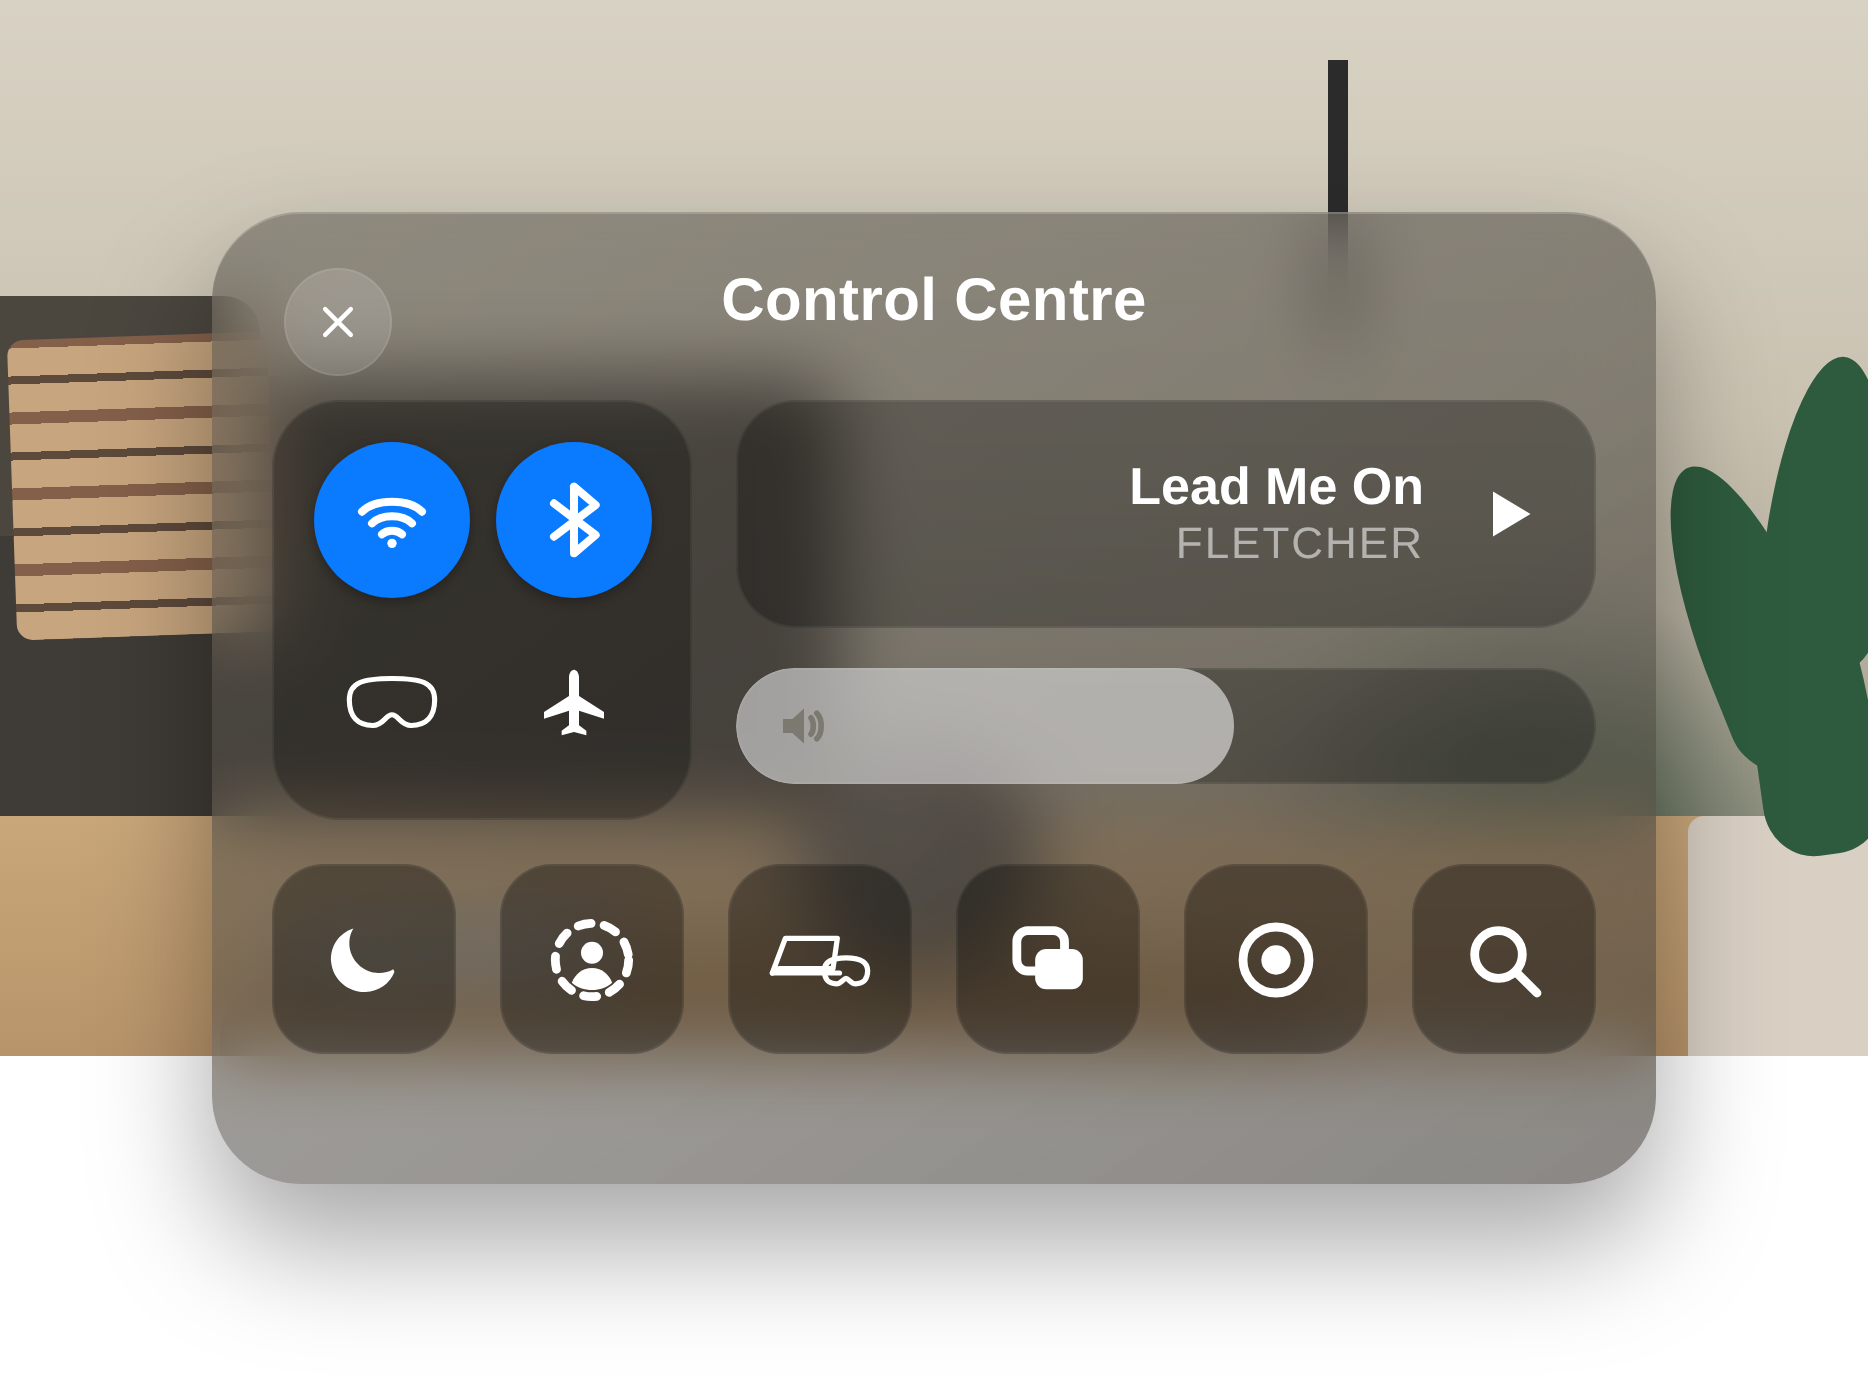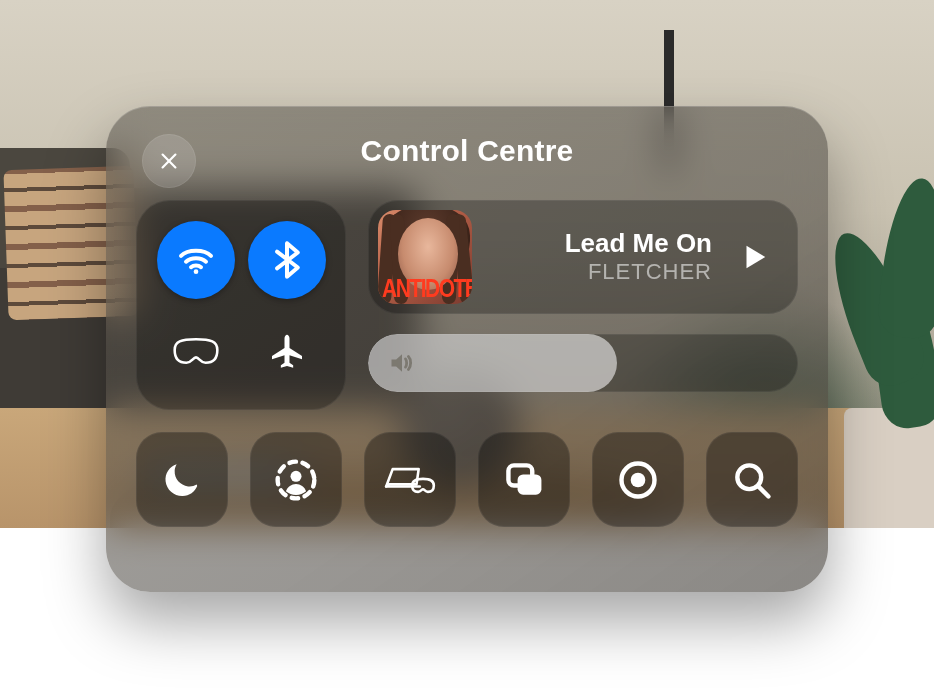--- a/index.html
+++ b/index.html
@@ -192,29 +192,20 @@
         <div class="toggle inactive">
           <svg viewBox="0 0 24 24">
             <path class="filled" d="M21 15 L13.5 10.2 L13.5 4.5 C13.5 3.4 12.8 2.3 12 2.3 C11.2 2.3 10.5 3.4 10.5 4.5 L10.5 10.2 L3 15 L3 17 L10.5 14.6 L10.5 19 L8.3 20.6 L8.3 22 L12 21 L15.7 22 L15.7 20.6 L13.5 19 L13.5 14.6 L21 17 Z"></path>
           </svg>
         </div>
       </div>
 
       <div class="right-col">
 
         <div class="now-playing">
-          <div class="album">
-            <div class="hair"></div>
-            <div class="hair-strand hs1"></div>
-              <div class="hair-strand hs2"></div>
-            <div class="hair-strand hs3"></div>
-              <div class="hair-strand hs4"></div>
-            <div class="face"></div>
-            <div class="album-label">ANTIDOTE</div>
-          </div>
           <div class="track-info">
             <div class="track-title">Lead Me On</div>
             <div class="track-artist">FLETCHER</div>
           </div>
           <div class="play-btn">
             <svg viewBox="0 0 24 24" width="30" height="30">
               <path class="filled" d="M6 3 L21 12 L6 21 Z"></path>
             </svg>
           </div>
         </div>

